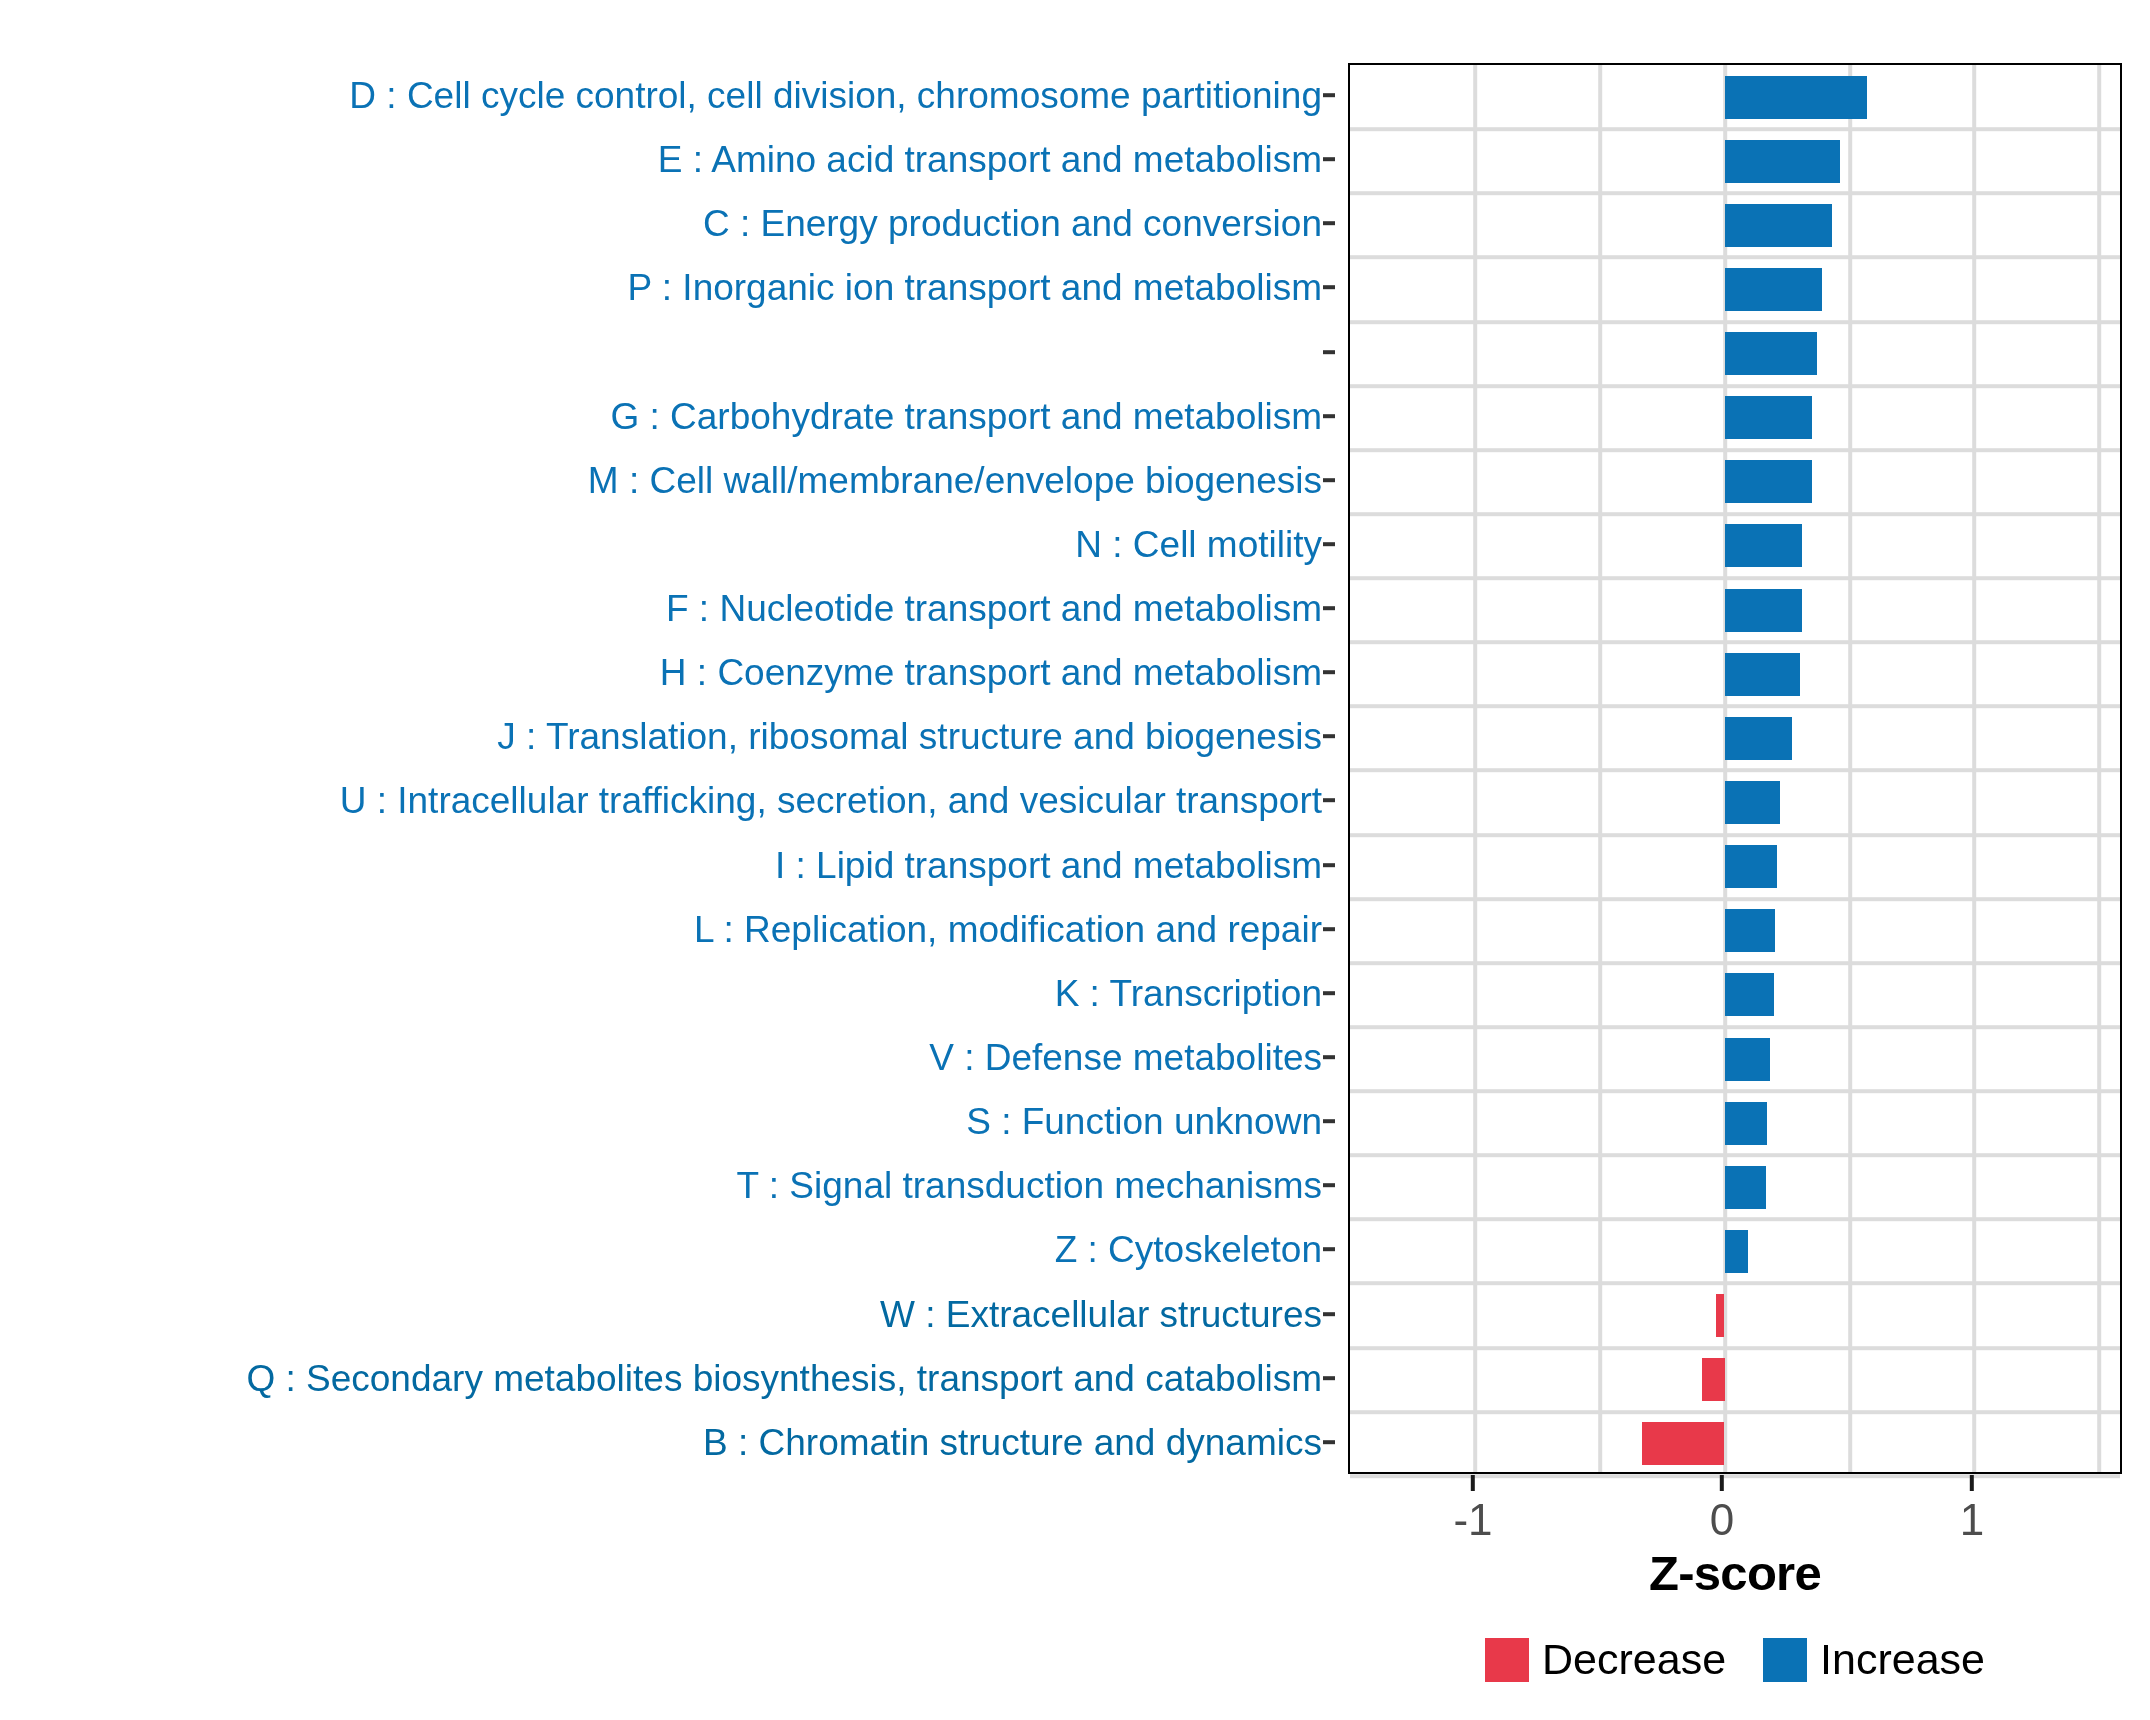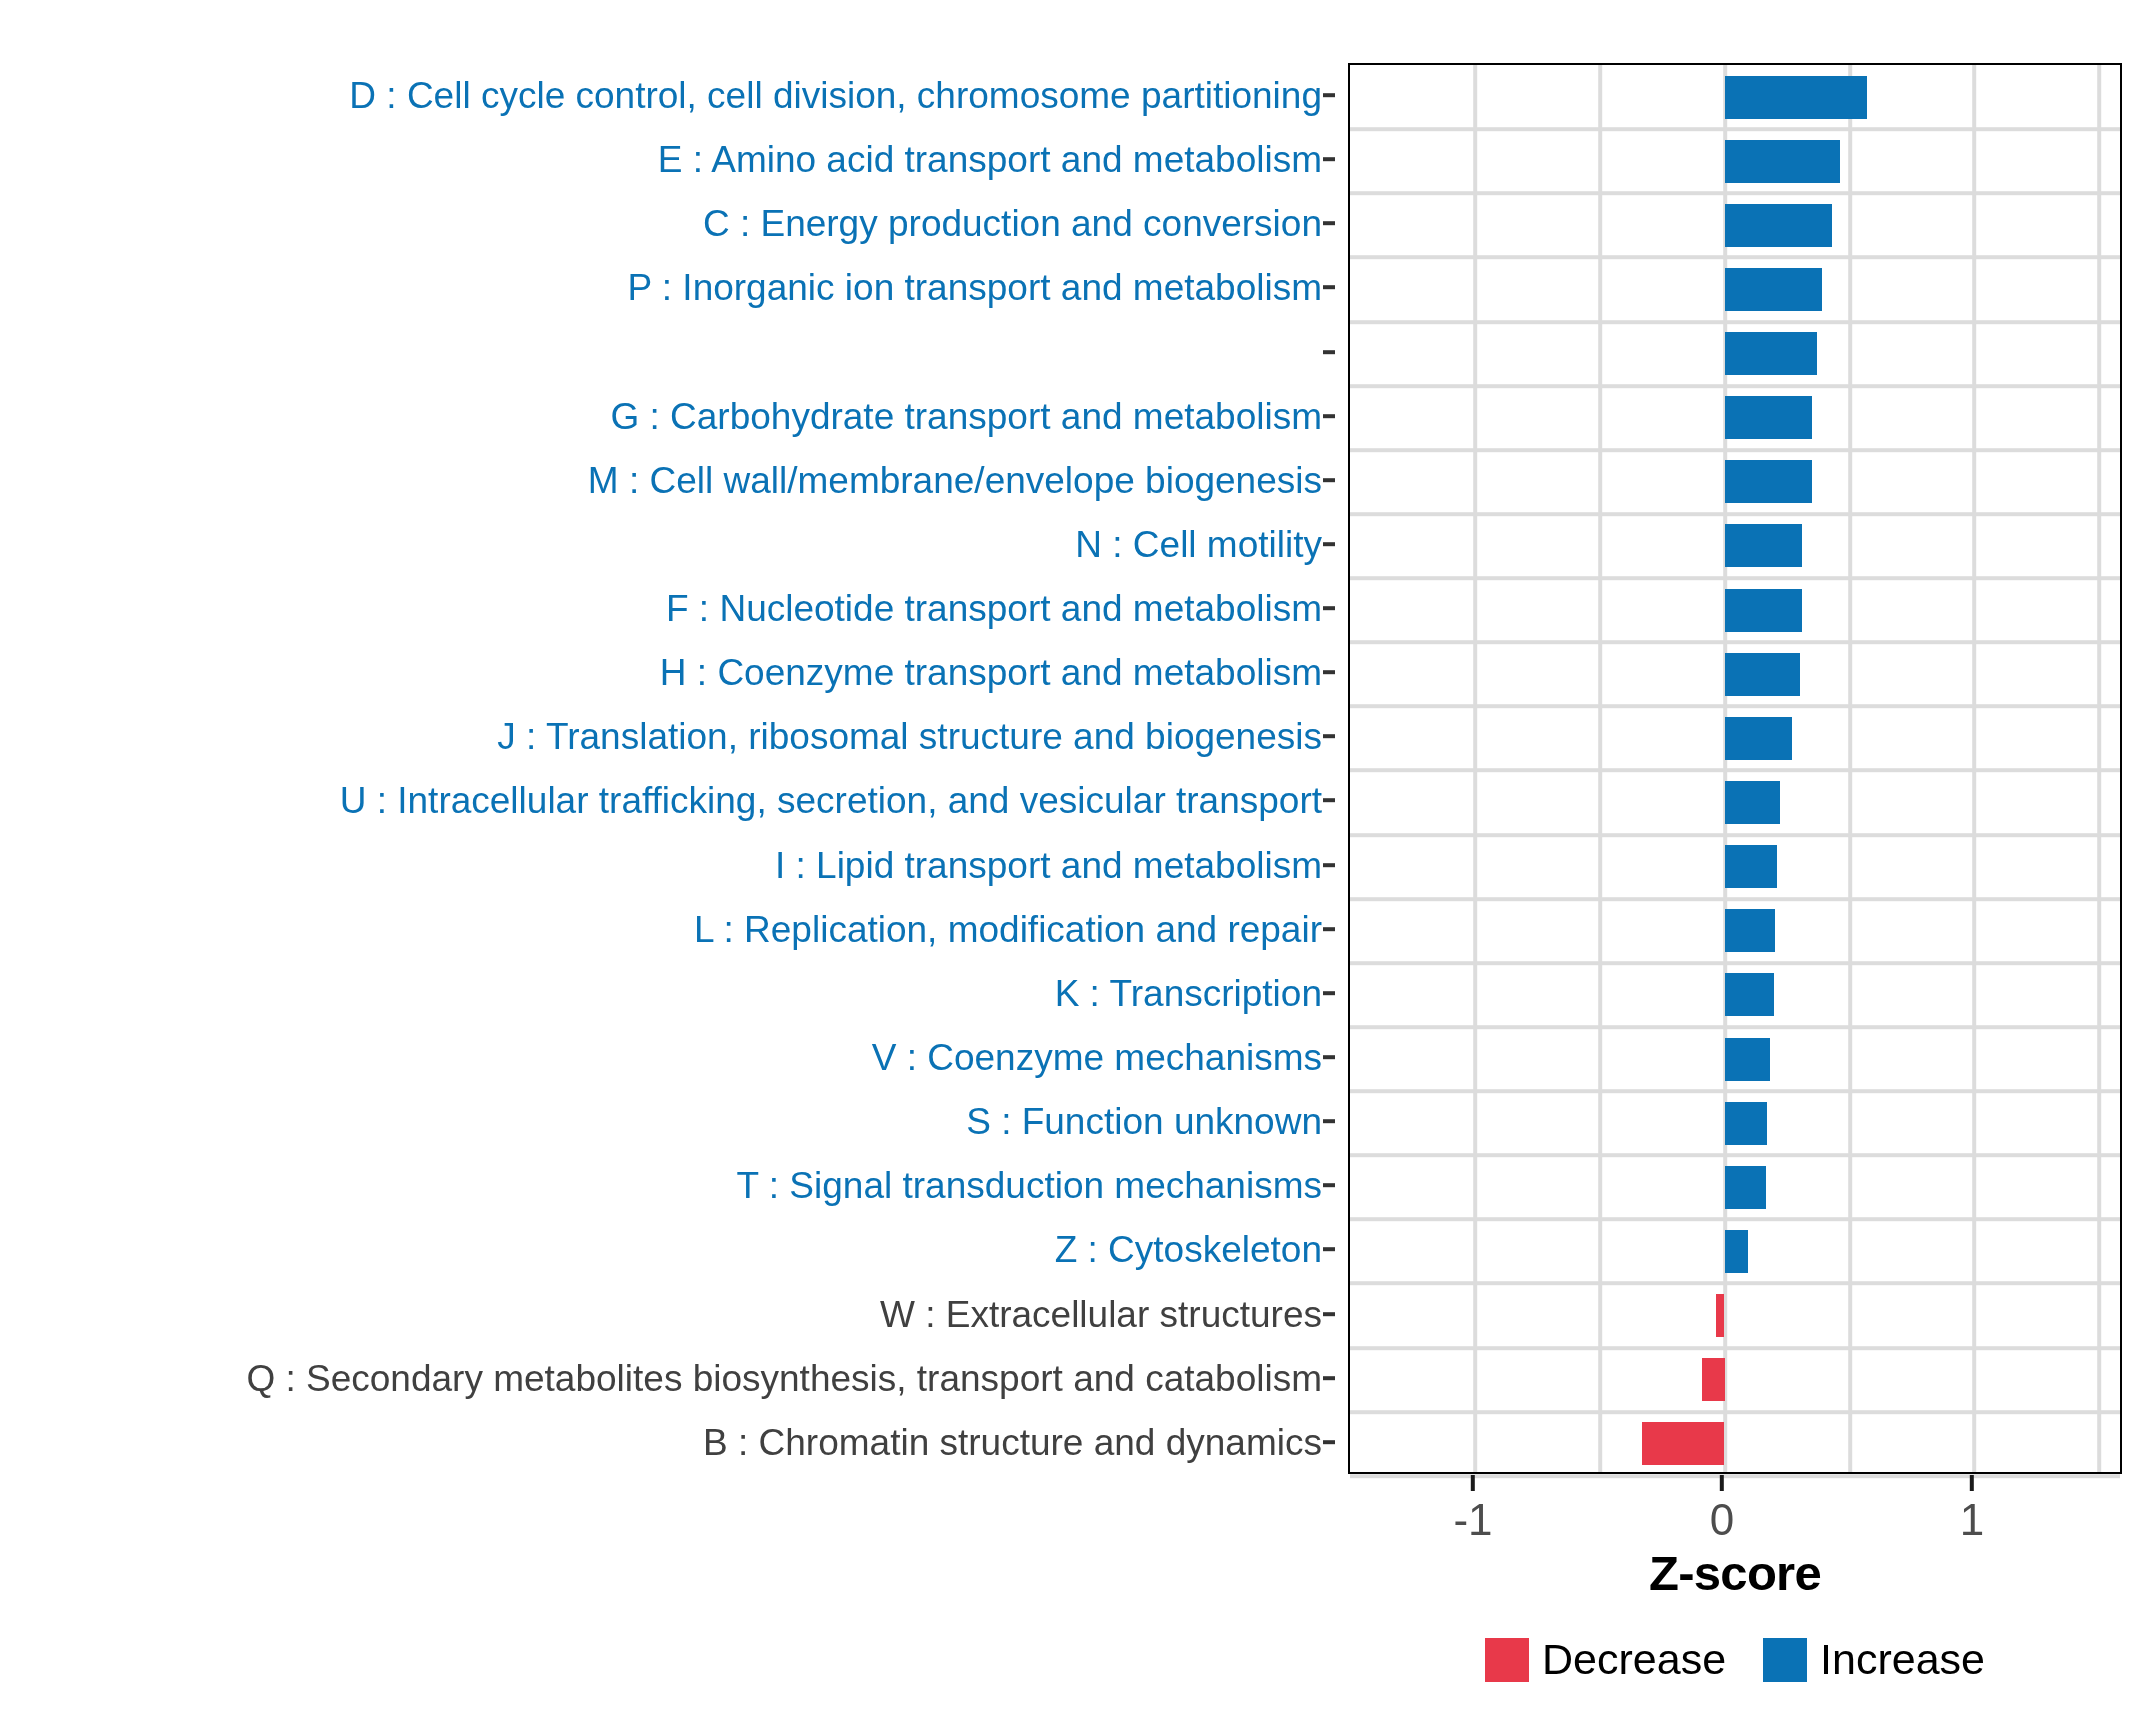--- a/index.html
+++ b/index.html
@@ -71,21 +71,21 @@
     position: absolute;
     right: 13px;
     text-align: right;
     white-space: nowrap;
     font-size: 37px;
     line-height: 37px;
     transform: translateY(-50%);
     font-family: "Liberation Sans", sans-serif;
   }
   .ylabel.inc { color: #0a72b5; }
-  .ylabel.dec { color: #404040; }
+  .ylabel.dec { color: #0369a1; }
 
   .ytick {
     position: absolute;
     width: 11.5px;
     height: 3.6px;
     background: #333333;
     transform: translateY(-1.8px);
   }
 
   
@@ -173,21 +173,21 @@
       <div class="ylabel inc" style="top: 673px;">J : Translation, ribosomal structure and biogenesis</div>
       <div class="ytick" style="top: 673px; left: 1323px;"></div>
       <div class="ylabel inc" style="top: 737px;">U : Intracellular trafficking, secretion, and vesicular transport</div>
       <div class="ytick" style="top: 737px; left: 1323px;"></div>
       <div class="ylabel inc" style="top: 802px;">I : Lipid transport and metabolism</div>
       <div class="ytick" style="top: 802px; left: 1323px;"></div>
       <div class="ylabel inc" style="top: 866px;">L : Replication, modification and repair</div>
       <div class="ytick" style="top: 866px; left: 1323px;"></div>
       <div class="ylabel inc" style="top: 930px;">K : Transcription</div>
       <div class="ytick" style="top: 930px; left: 1323px;"></div>
-      <div class="ylabel inc" style="top: 994px;">V : Coenzyme mechanisms</div>
+      <div class="ylabel inc" style="top: 994px;">V : Defense metabolites</div>
       <div class="ytick" style="top: 994px; left: 1323px;"></div>
       <div class="ylabel inc" style="top: 1058px;">S : Function unknown</div>
       <div class="ytick" style="top: 1058px; left: 1323px;"></div>
       <div class="ylabel inc" style="top: 1122px;">T : Signal transduction mechanisms</div>
       <div class="ytick" style="top: 1122px; left: 1323px;"></div>
       <div class="ylabel inc" style="top: 1186px;">Z : Cytoskeleton</div>
       <div class="ytick" style="top: 1186px; left: 1323px;"></div>
       <div class="ylabel dec" style="top: 1251px;">W : Extracellular structures</div>
       <div class="ytick" style="top: 1251px; left: 1323px;"></div>
       <div class="ylabel dec" style="top: 1315px;">Q : Secondary metabolites biosynthesis, transport and catabolism</div>

